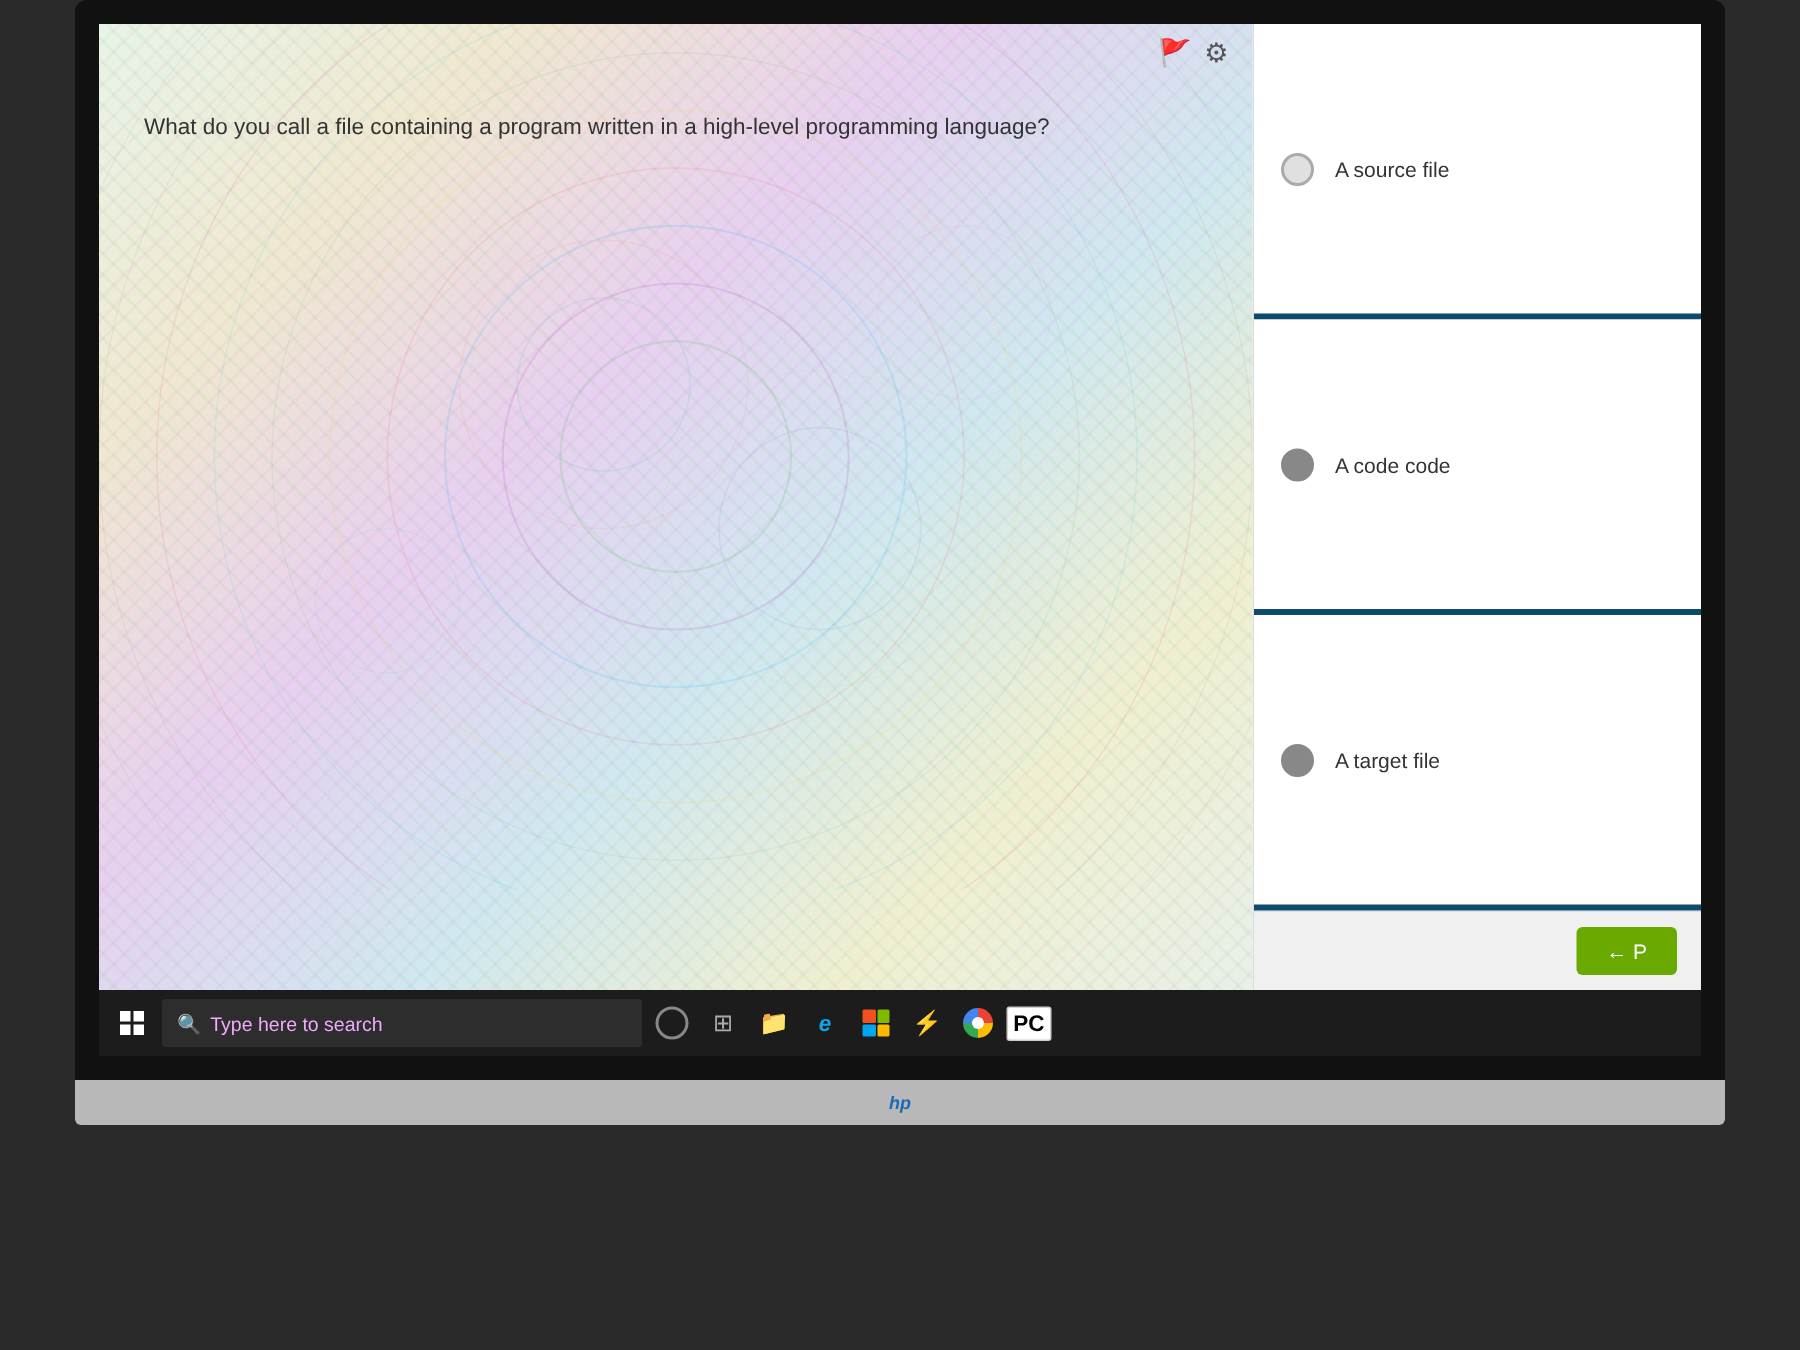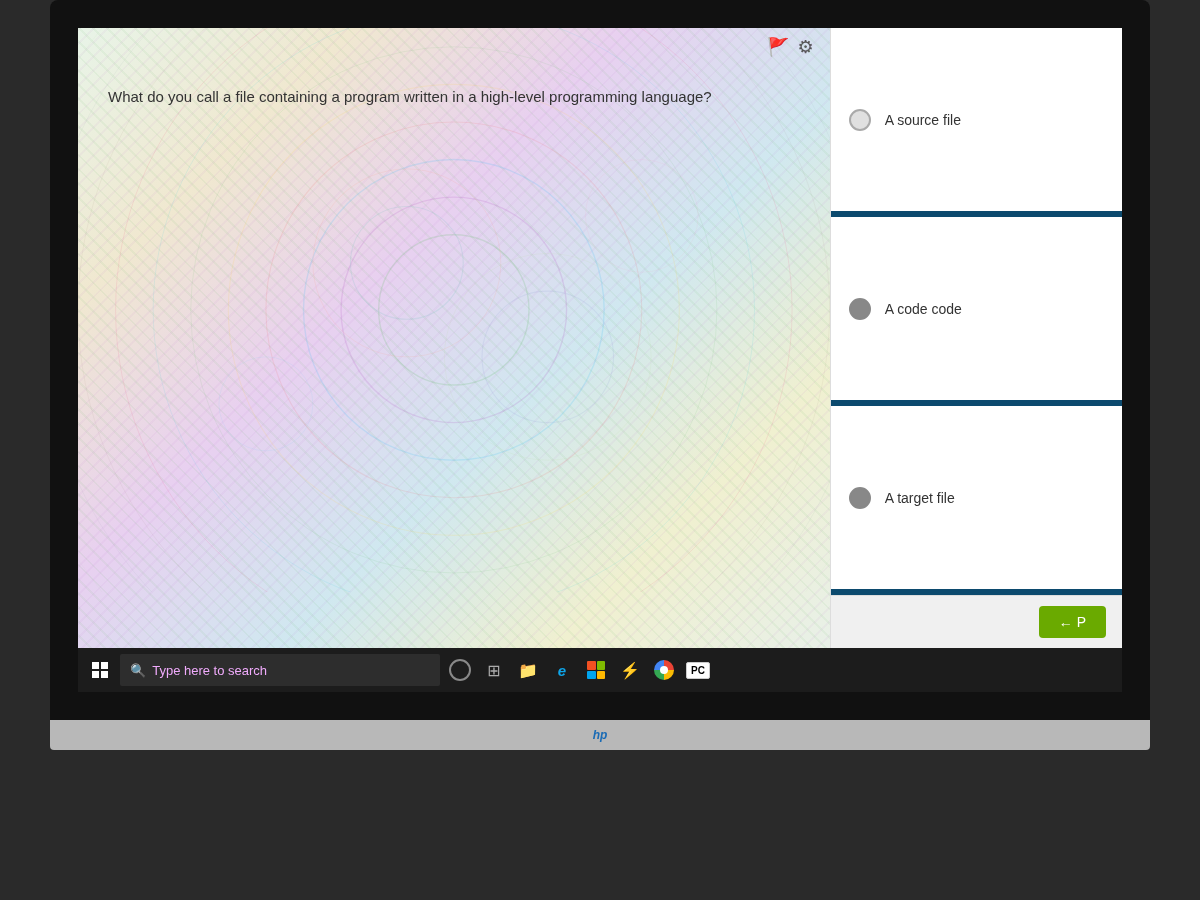--- a/index.html
+++ b/index.html
@@ -19,21 +19,21 @@
       display: flex;
       flex-direction: column;
       align-items: center;
     }
 
     .screen-bezel {
       width: 1100px;
       height: 720px;
       background: #111;
       border-radius: 8px 8px 0 0;
-      padding: 28px;
+      padding: 16px;
       margin-top: 0;
       position: relative;
     }
 
     .screen {
       width: 100%;
       height: 100%;
       background: #fff;
       position: relative;
       overflow: hidden;
@@ -107,21 +107,21 @@
       background: #f5f5f5;
       border-left: 1px solid #ddd;
       display: flex;
       flex-direction: column;
     }
 
     .answer-option {
       display: flex;
       align-items: center;
       padding: 20px 18px;
-      border-bottom: 6px solid #0c4a6e;
+      border-bottom: 4px solid #0c4a6e;
       gap: 14px;
       cursor: pointer;
       background: #fff;
       flex: 1;
       position: relative;
     }
 
     .radio-circle {
       width: 22px;
       height: 22px;
@@ -290,21 +290,21 @@
       width: 8px;
       height: 8px;
       border-radius: 50%;
       background: #fff;
     }
 
     
     .pc-badge {
       background: #fff;
       color: #000;
-      font-size: 10px;
+      font-size: 15px;
       font-weight: bold;
       padding: 2px 4px;
       border-radius: 2px;
       border: 1px solid #ccc;
     }
 
     
     .laptop-bottom {
       width: 1100px;
       height: 30px;

